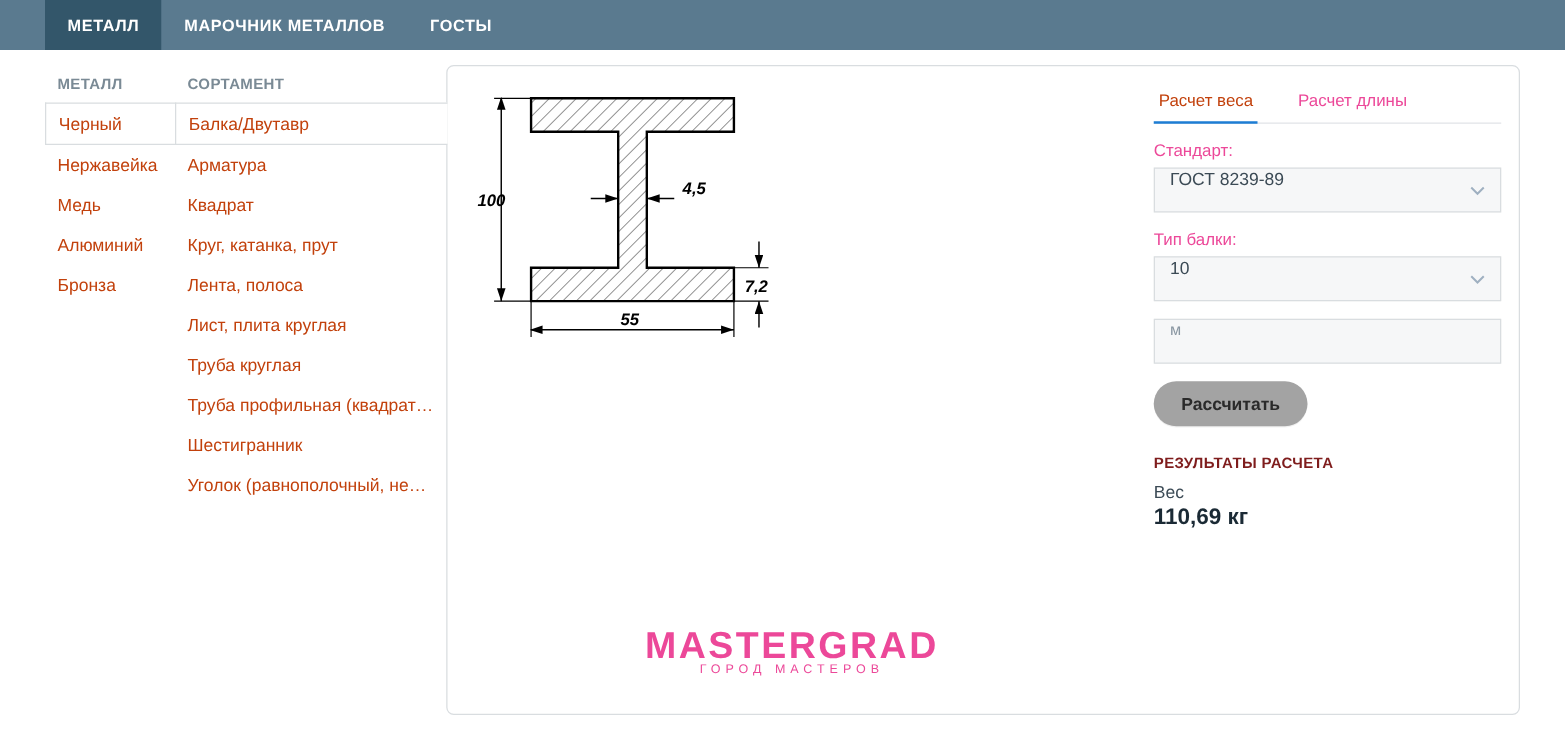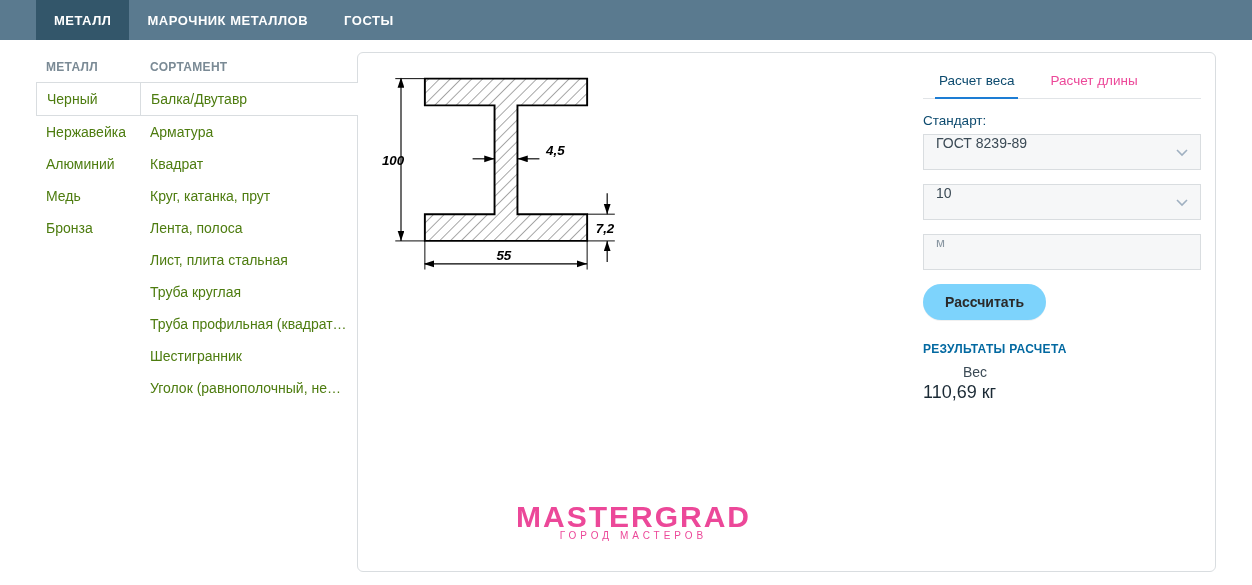--- a/index.html
+++ b/index.html
@@ -44,21 +44,21 @@
 .col.sort { width: 218px; }
 .col-header {
   color: #7a8a95;
   font-size: 12px;
   font-weight: bold;
   padding: 8px 10px 8px 10px;
   letter-spacing: 0.3px;
 }
 .list-item {
   padding: 8px 10px;
-  color: #4d7c0f;
+  color: #c2410c;
   font-size: 14px;
   cursor: pointer;
   white-space: nowrap;
   overflow: hidden;
   text-overflow: ellipsis;
 }
 .list-item.active {
   background: #fff;
   border: 1px solid #d9dde0;
   border-right: none;
@@ -123,35 +123,34 @@
 }
 .form-tab {
   padding: 8px 4px 10px 4px;
   margin-right: 28px;
   font-size: 13.5px;
   color: #ec4899;
   cursor: pointer;
   position: relative;
 }
 .form-tab.active {
-  color: #0c4a6e;
-  margin-left: 12px;
+  color: #c2410c;
 }
 .form-tab.active::after {
   content: "";
   position: absolute;
   left: 0; right: 0; bottom: -1px;
   height: 2px;
   background: #1d7dd4;
 }
 .form-group { margin-bottom: 14px; }
 .form-label {
   display: block;
   font-size: 13.5px;
-  color: #0c4a6e;
+  color: #ec4899;
   margin-bottom: 6px;
 }
 .select, .input-wrap {
   display: flex;
   align-items: flex-start;
   border: 1px solid #d9dde0;
   background: #f6f7f8;
   border-radius: 0;
   height: 36px;
   padding: 0 12px;
@@ -173,48 +172,47 @@
   flex: 1;
   font-size: 14px;
   color: #3b4a55;
   outline: none;
 }
 .input-wrap .unit {
   color: #8a97a2;
   font-size: 13px;
 }
 .btn-calc {
-  background: #7dd3fc;
+  background: #a3a3a3;
   border: none;
   border-radius: 18px;
   padding: 10px 22px;
   font-size: 14px;
   font-weight: bold;
   color: #2a2a2a;
   cursor: pointer;
   box-shadow: 0 1px 0 rgba(0,0,0,0.06);
 }
 .results-hdr {
-  color: #0369a1;
+  color: #7f1d1d;
   font-size: 12px;
   font-weight: bold;
   letter-spacing: 0.3px;
   margin-top: 22px;
   margin-bottom: 8px;
 }
 .result-label {
   color: #3b4a55;
   font-size: 14px;
   margin-bottom: 2px;
-  margin-left: 40px;
 }
 .result-value {
   color: #1b2a35;
   font-size: 18px;
-  font-weight: normal;
+  font-weight: bold;
 }
 
 .dim-text {
   font-family: Arial, sans-serif;
   font-size: 14px;
   font-weight: bold;
   font-style: italic;
   fill: #000;
 }
 </style>
@@ -226,33 +224,33 @@
   <div class="tab">МАРОЧНИК МЕТАЛЛОВ</div>
   <div class="tab">ГОСТЫ</div>
 </div>
 
 <div class="main">
 
   <div class="col metal">
     <div class="col-header">МЕТАЛЛ</div>
     <div class="list-item active">Черный</div>
     <div class="list-item">Нержавейка</div>
+    <div class="list-item">Медь</div>
     <div class="list-item">Алюминий</div>
-    <div class="list-item">Медь</div>
     <div class="list-item">Бронза</div>
   </div>
 
   <div class="col sort">
     <div class="col-header">СОРТАМЕНТ</div>
     <div class="list-item active">Балка/Двутавр</div>
     <div class="list-item">Арматура</div>
     <div class="list-item">Квадрат</div>
     <div class="list-item">Круг, катанка, прут</div>
     <div class="list-item">Лента, полоса</div>
-    <div class="list-item">Лист, плита стальная</div>
+    <div class="list-item">Лист, плита круглая</div>
     <div class="list-item">Труба круглая</div>
     <div class="list-item">Труба профильная (квадратная /…</div>
     <div class="list-item">Шестигранник</div>
     <div class="list-item">Уголок (равнополочный, неравн…</div>
   </div>
 
   <div class="content-wrap">
     <div class="card">
 
       <div class="card-left">
@@ -310,20 +308,21 @@
             <span>ГОСТ 8239-89</span>
             <span class="chev">
               <svg width="12" height="8" viewBox="0 0 12 8">
                   <path d="M1 1l5 5 5-5" stroke="#9fb0c1" stroke-width="1.6" fill="none"></path>
                 </svg>
             </span>
           </div>
         </div>
 
         <div class="form-group">
+          <label class="form-label">Тип балки:</label>
           <div class="select">
             <span>10</span>
             <span class="chev">
               <svg width="12" height="8" viewBox="0 0 12 8">
                   <path d="M1 1l5 5 5-5" stroke="#9fb0c1" stroke-width="1.6" fill="none"></path>
                 </svg>
             </span>
           </div>
         </div>
 

